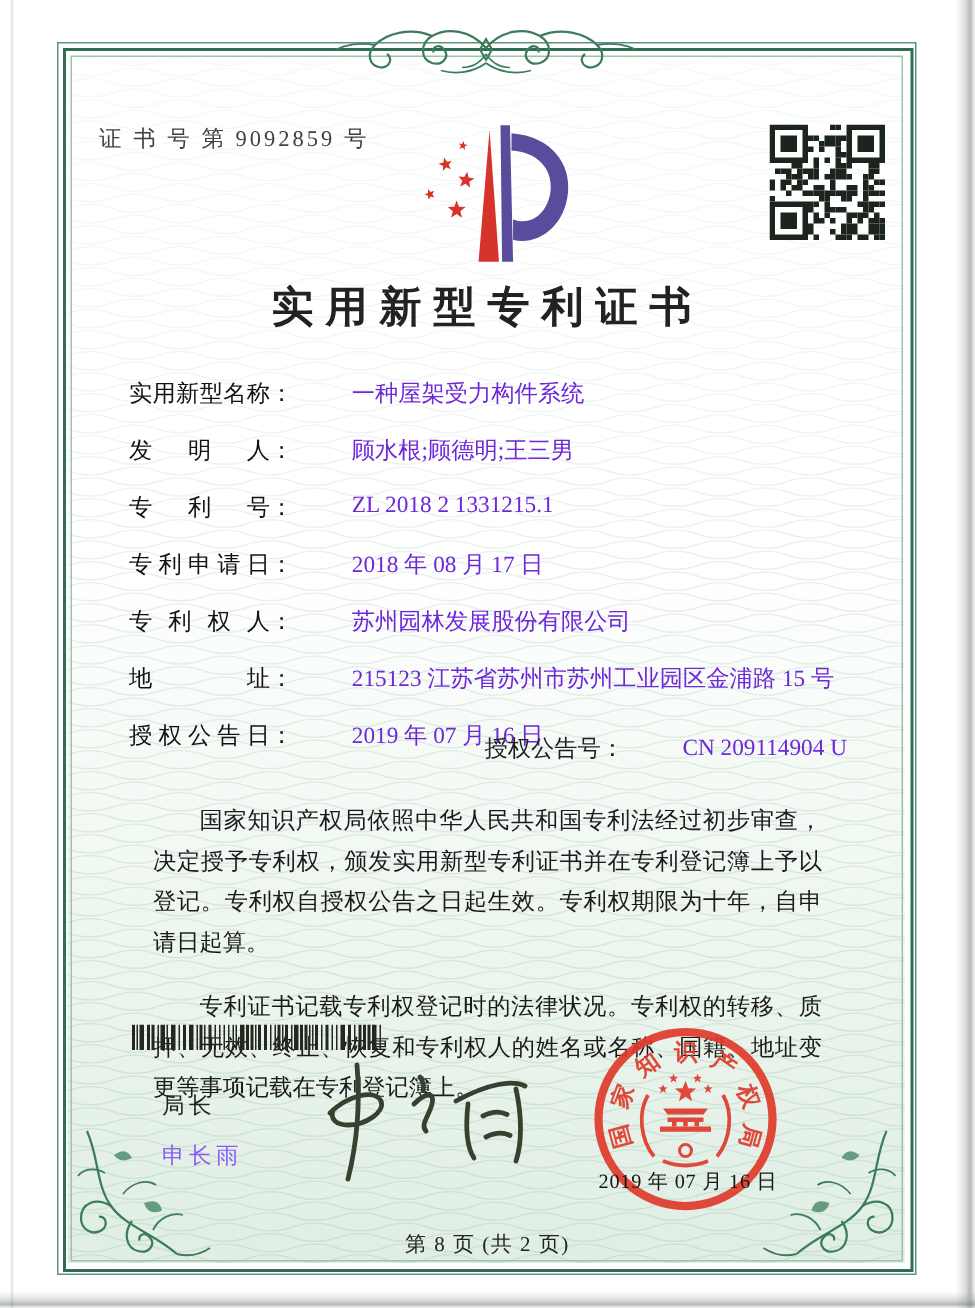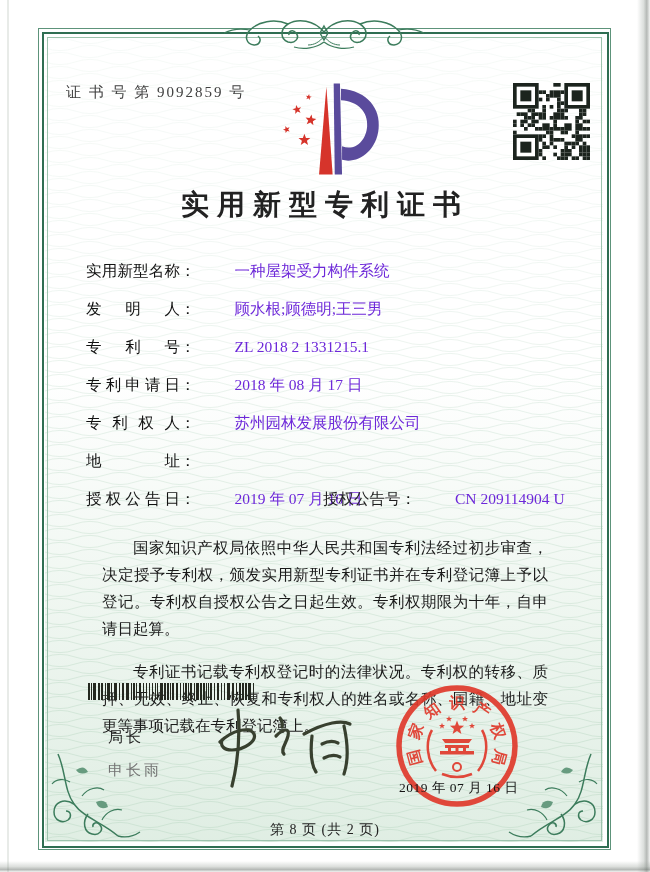--- a/index.html
+++ b/index.html
@@ -23,34 +23,34 @@
   #guilloche{left:45px;top:35px;}
   .green-tint{left:45px;top:35px;width:558px;height:807px;
     background:linear-gradient(180deg,rgba(232,243,234,0) 42%,rgba(223,238,226,.45) 68%,rgba(213,232,218,.75) 100%);}
   
   .cert-no{left:66px;top:83px;font-size:15px;letter-spacing:2px;color:#404040;white-space:nowrap;}
   #logo{left:272px;top:74px;}
   #qr{left:513px;top:83px;}
   .title{left:0;right:0;top:186px;text-align:center;font-size:28px;font-weight:bold;
     letter-spacing:8px;color:#222;}
   .fields{left:86px;top:252px;width:480px;}
-  .field-row{height:38px;display:flex;align-items:center;font-size:15.5px;position:relative;white-space:nowrap;}
+  .field-row{height:38px;display:flex;font-size:15.5px;position:relative;white-space:nowrap;}
   .field-label{display:inline-block;width:94px;text-align:justify;text-align-last:justify;color:#111;}
   .field-colon{margin-right:7px;color:#111;}
   .field-value{color:#6d28d9;margin-left:32px;}
   .pair2{position:absolute;left:237px;top:0;height:38px;display:flex;align-items:center;}
   .paras{left:86px;top:518px;width:478px;font-size:15.5px;line-height:27px;
     text-align:justify;color:#1a1a1a;}
   .paras p{margin:16px;text-indent:2em;}
   #barcode{left:88px;top:683px;}
   #seal{left:392px;top:681px;opacity:.92;}
   .seal-date{left:399px;top:779px;width:126px;font-size:13.5px;color:#141414;
     white-space:nowrap;letter-spacing:.5px;}
   .signer-title{left:108px;top:728px;font-size:15px;letter-spacing:3px;color:#222;}
-  .signer-name{left:108px;top:761px;font-size:15px;letter-spacing:3px;color:#737373;}
+  .signer-name{left:108px;top:761px;font-size:15px;letter-spacing:3px;color:#8b5cf6;}
   #signature{left:192px;top:700px;}
   .footer{left:0;right:0;top:821px;text-align:center;font-size:14px;color:#222;letter-spacing:1px;}
   svg{display:block;}
 </style>
 </head>
 <body>
 
 <svg id="guilloche" class="abs" width="558" height="807" viewBox="0 0 558 807">
     <path d="M0 6 q15 -5.2 30 0 q15 5.2 30 0 q15 -5.2 30 0 q15 5.2 30 0 q15 -5.2 30 0 q15 5.2 30 0 q15 -5.2 30 0 q15 5.2 30 0 q15 -5.2 30 0 q15 5.2 30 0 q15 -5.2 30 0 q15 5.2 30 0 q15 -5.2 30 0 q15 5.2 30 0 q15 -5.2 30 0 q15 5.2 30 0 q15 -5.2 30 0 q15 5.2 30 0 q15 -5.2 30 0" fill="none" stroke="#7fb491" stroke-width="0.9" stroke-opacity="0.080"></path>
     <path d="M0 13 q15 5.2 30 0 q15 -5.2 30 0 q15 5.2 30 0 q15 -5.2 30 0 q15 5.2 30 0 q15 -5.2 30 0 q15 5.2 30 0 q15 -5.2 30 0 q15 5.2 30 0 q15 -5.2 30 0 q15 5.2 30 0 q15 -5.2 30 0 q15 5.2 30 0 q15 -5.2 30 0 q15 5.2 30 0 q15 -5.2 30 0 q15 5.2 30 0 q15 -5.2 30 0 q15 5.2 30 0" fill="none" stroke="#7fb491" stroke-width="0.9" stroke-opacity="0.080"></path>
@@ -404,20 +404,21 @@
       <span class="field-value">2018 年 08 月 17 日</span>
   </div>
   <div class="field-row">
     <span class="field-label">专利权人</span>
       <span class="field-colon">：</span>
       <span class="field-value">苏州园林发展股份有限公司</span>
   </div>
   <div class="field-row">
     <span class="field-label">地址</span>
       <span class="field-colon">：</span>
+      <span class="field-value">215123 江苏省苏州市苏州工业园区金浦路 15 号</span>
   </div>
   <div class="field-row">
     <span class="field-label">授权公告日</span>
       <span class="field-colon">：</span>
       <span class="field-value">2019 年 07 月 16 日</span>
     <span class="pair2">
       <span>授权公告号</span>
         <span class="field-colon">：</span>
         <span class="field-value">CN 209114904 U</span>
     </span>

